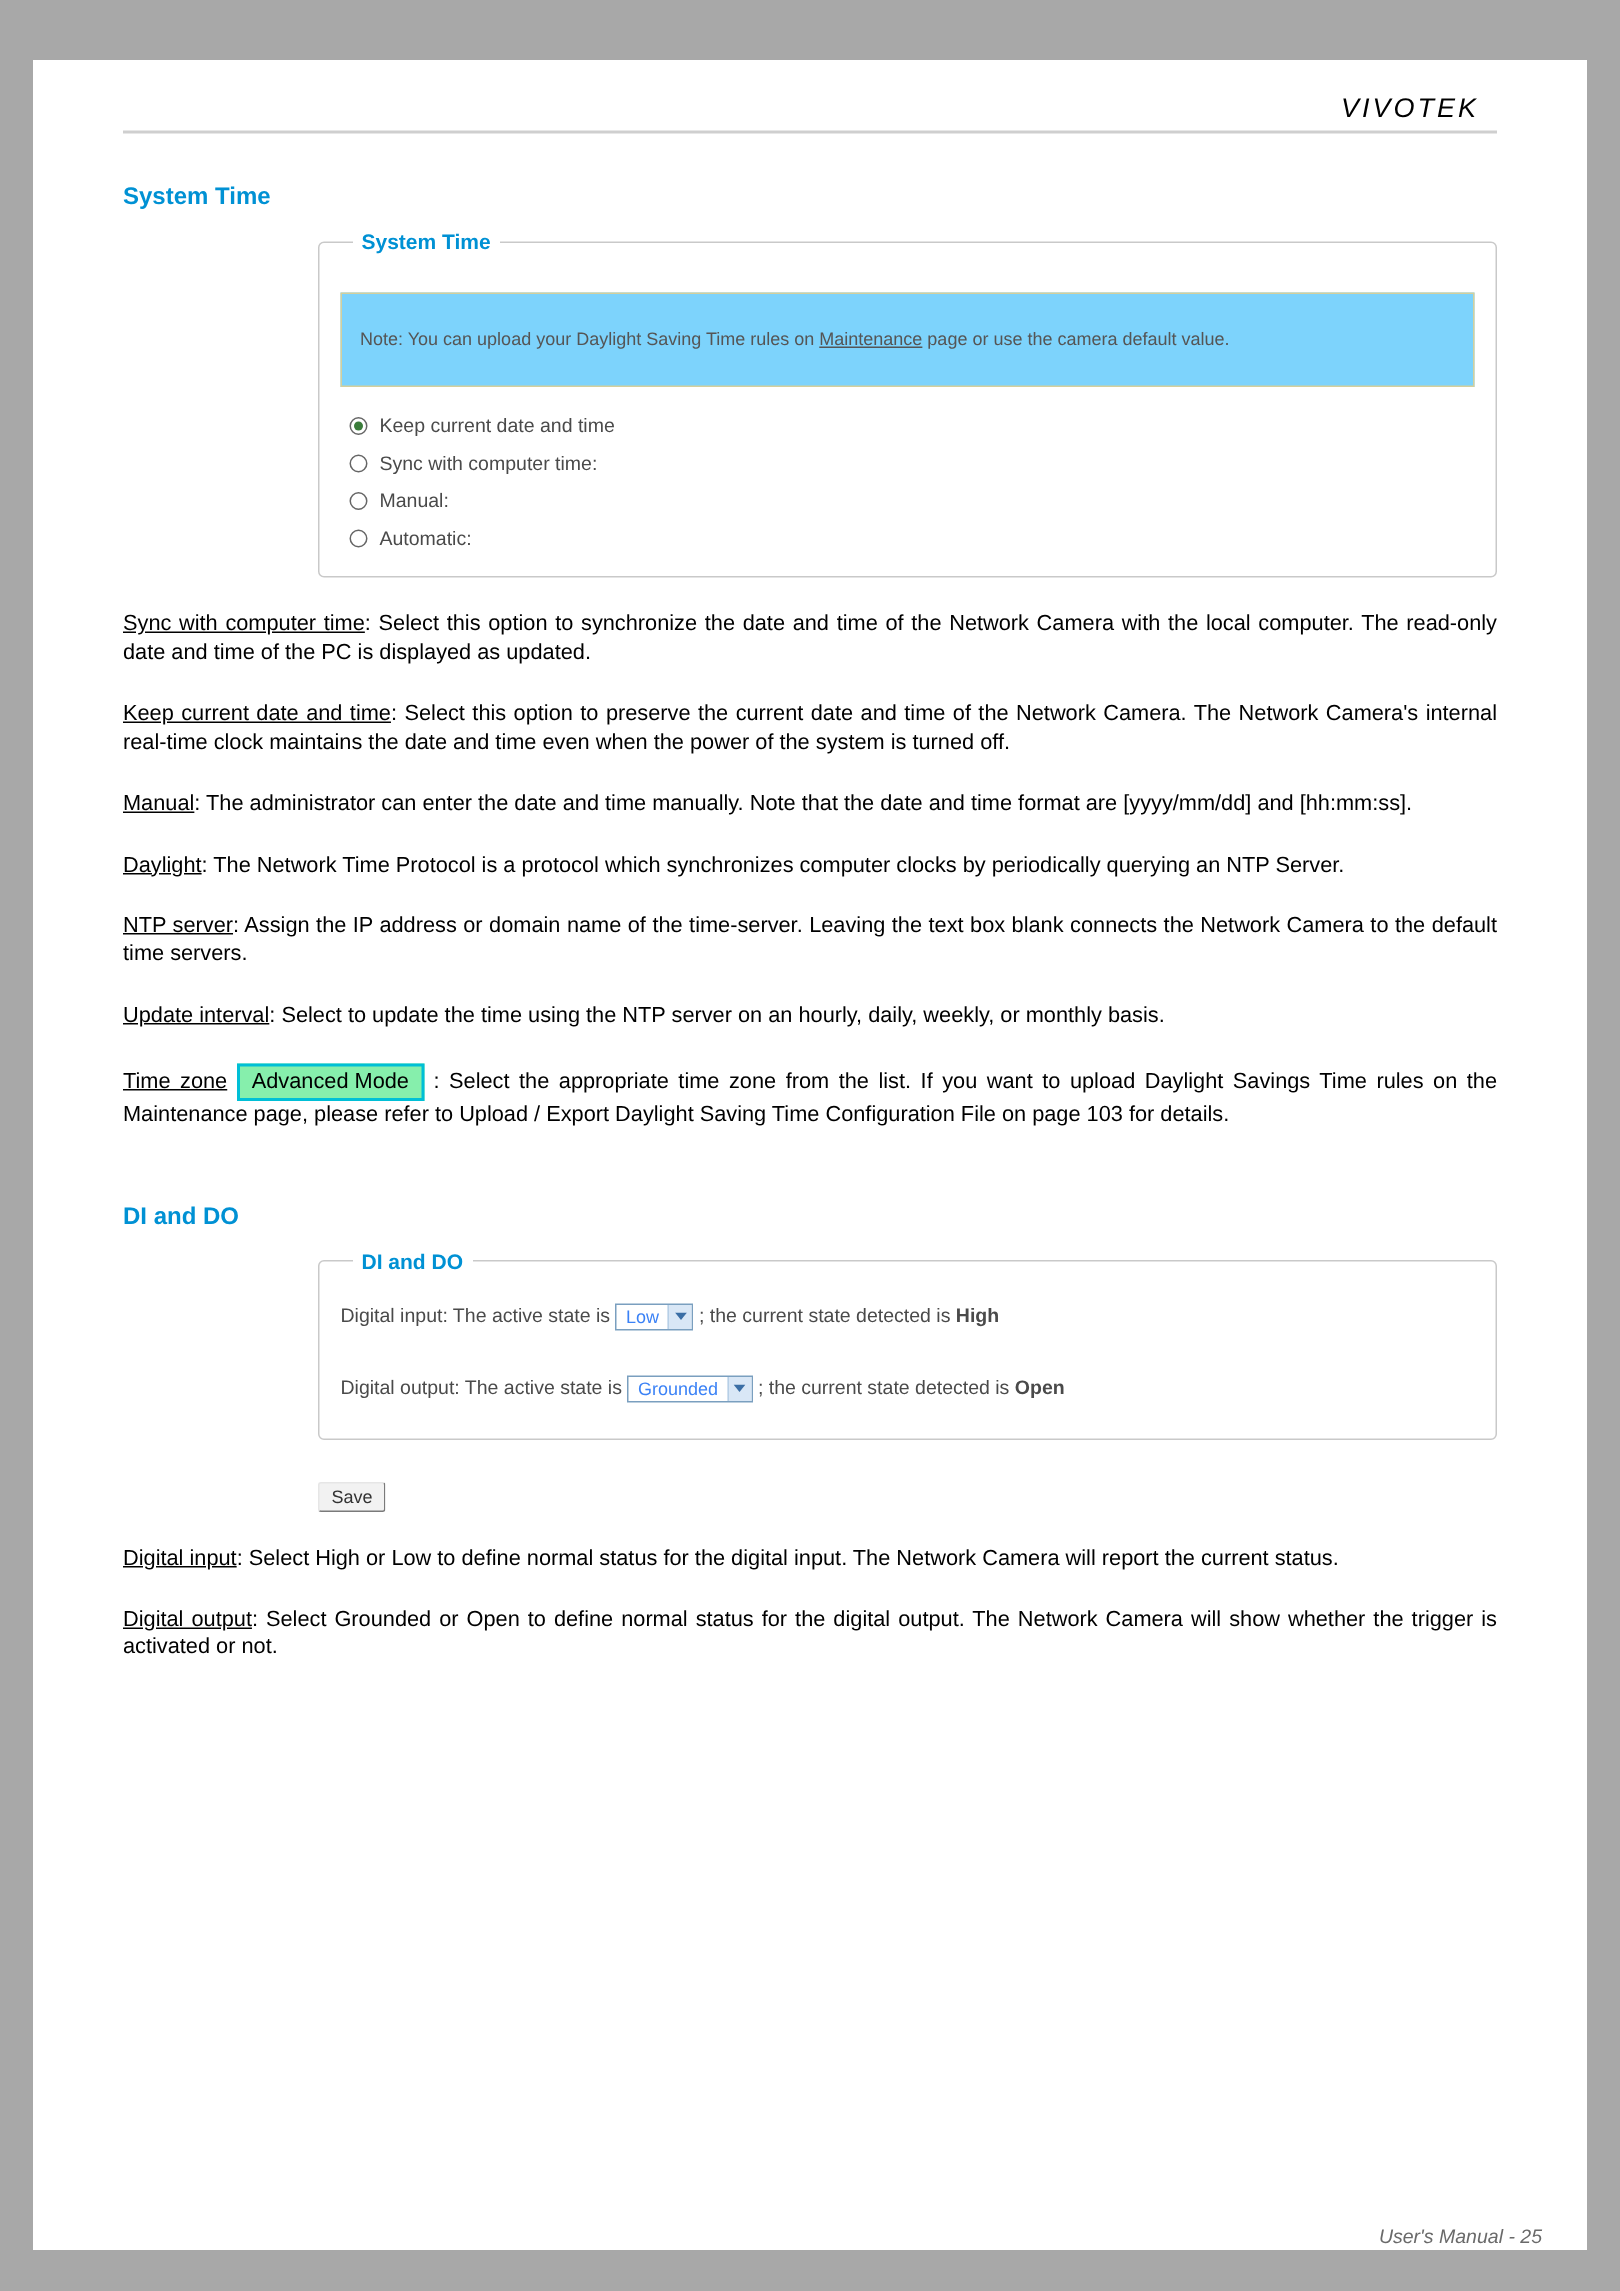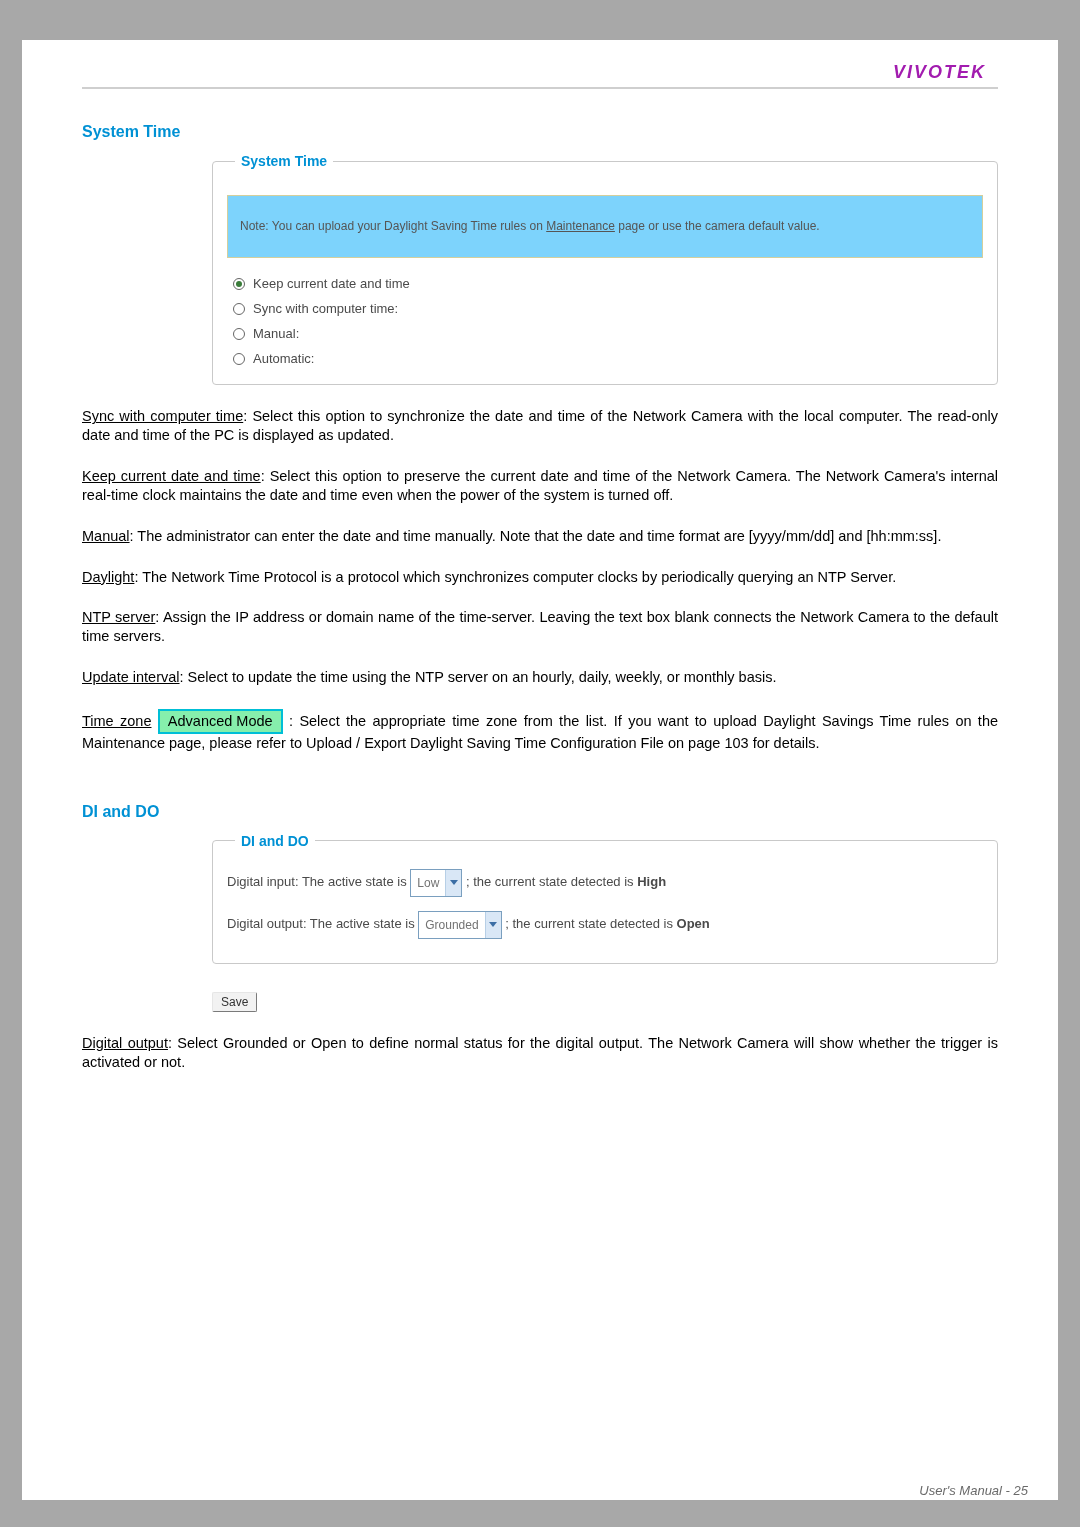--- a/index.html
+++ b/index.html
@@ -18,22 +18,22 @@
     position: relative;
     padding: 22px 60px 60px 60px;
   }
   .header-line {
     border-bottom: 2px solid #cfcfcf;
     padding-bottom: 4px;
     text-align: right;
   }
   .brand {
     font-style: italic;
-    font-weight: bold;
-    color: #a21caf;
+    font-weight: normal;
+    color: #000000;
     font-size: 18px;
     letter-spacing: 2px;
     padding-right: 12px;
   }
   .section-heading {
     color: #0091d4;
     font-weight: bold;
     font-size: 16px;
     margin-top: 34px;
     margin-bottom: 12px;
@@ -93,23 +93,23 @@
     padding: 1px 8px;
     font-size: 14.5px;
     vertical-align: baseline;
   }
   .mini-select {
     display: inline-flex;
     align-items: center;
     border: 1px solid #7a9fbf;
     background: #fff;
     font-size: 12px;
-    color: #737373;
+    color: #3b82f6;
     vertical-align: middle;
-    height: 28px;
+    height: 18px;
   }
   .mini-select span:first-child { padding: 0 6px; }
   .mini-select .arrow {
     width: 16px; height: 100%;
     background: #d9e7f6;
     border-left: 1px solid #b7cfe6;
     display: flex; align-items: center; justify-content: center;
   }
   .save-btn {
     display: inline-block;
@@ -188,35 +188,36 @@
           <span>Low</span>
           <span class="arrow">
               <svg width="8" height="6">
                 <polygon points="0,0 8,0 4,5" fill="#3b6ea5"></polygon>
               </svg>
             </span>
         </span>
         <span>; the current state detected is</span>
         <b>High</b>
       </div>
-      <div class="row" style="margin-top:14px;">
+      <div class="row" style="margin-top:30px;">
         <span>Digital output: The active state is</span>
         <span class="mini-select">
           <span>Grounded</span>
           <span class="arrow">
               <svg width="8" height="6">
                 <polygon points="0,0 8,0 4,5" fill="#3b6ea5"></polygon>
               </svg>
             </span>
         </span>
         <span>; the current state detected is</span>
         <b>Open</b>
       </div>
     </fieldset>
     <span class="save-btn">Save</span>
   </div>
 
+  <p class="para"><span class="ul">Digital input</span><span>: Select High or Low to define normal status for the digital input. The Network Camera will report the current status.</span></p>
   <p class="para"><span class="ul">Digital output</span><span>: Select Grounded or Open to define normal status for the digital output. The Network Camera will show whether the trigger is activated or not.</span></p>
 
   <div class="footer">
     <span>User's Manual - </span><span class="num">25</span>
   </div>
 </div>
 
 </body></html>

